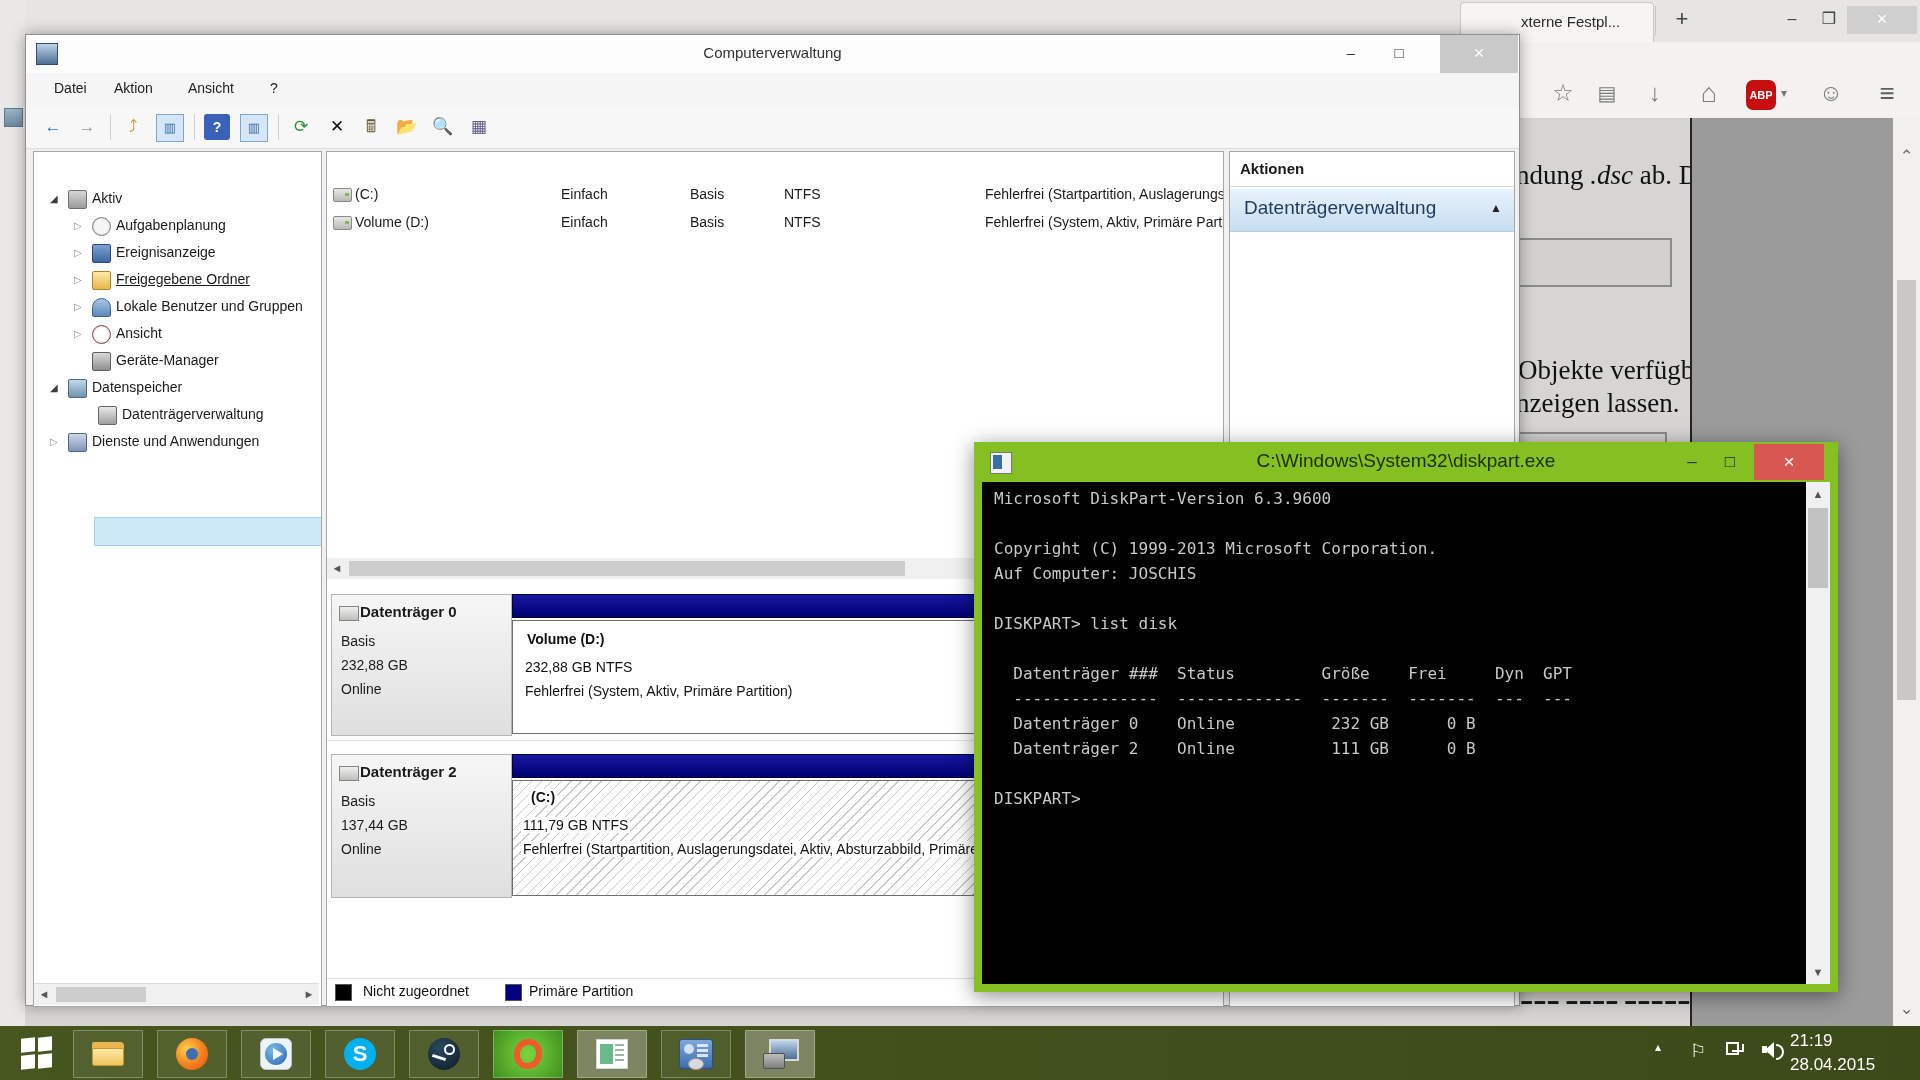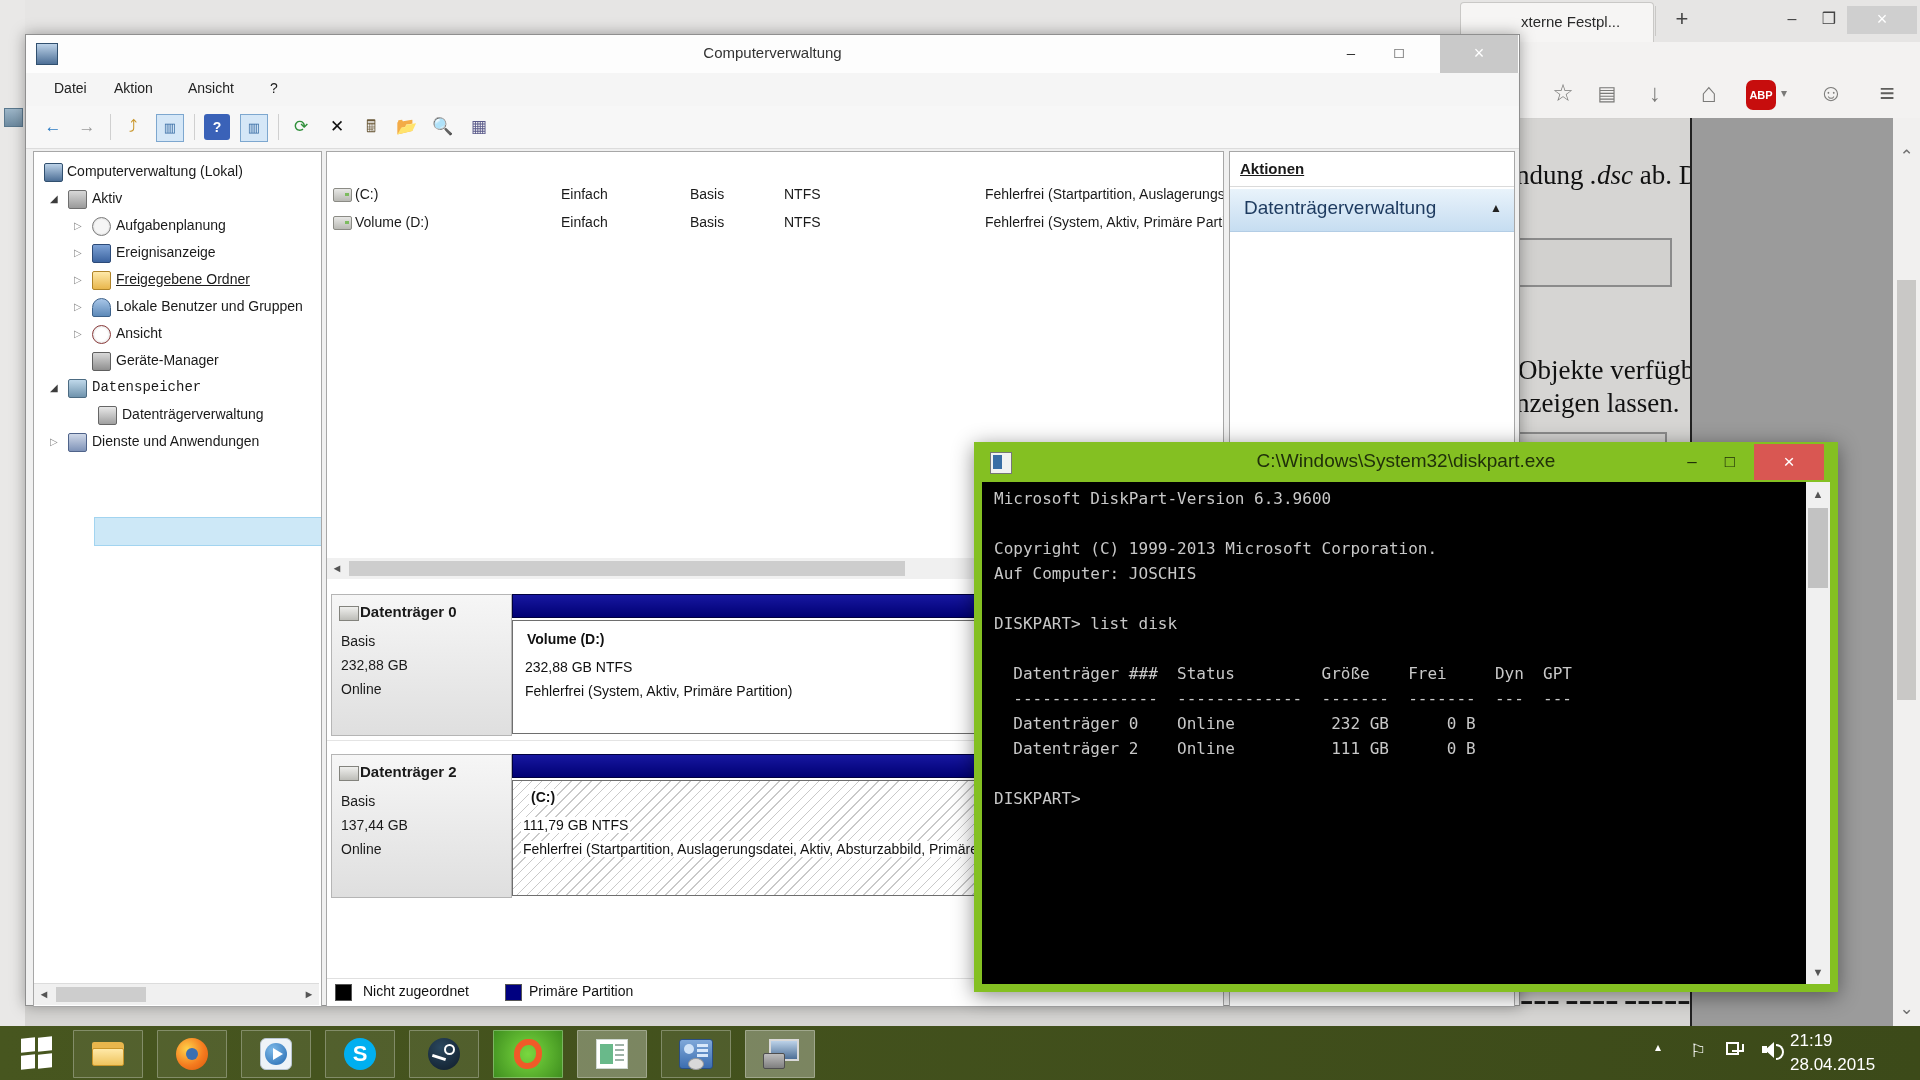--- a/index.html
+++ b/index.html
@@ -74,21 +74,21 @@
   .part{position:absolute;left:185px;width:707px;}
   .pstripe{position:absolute;left:0;top:0;width:100%;height:24px;background:linear-gradient(#1717a0,#000074);border:1px solid #00003f;box-sizing:border-box;}
   .pbody{position:absolute;left:0;top:26px;width:100%;border:1px solid #6e6e6e;background:#fff;box-sizing:border-box;}
   .pbody.hatch{background:repeating-linear-gradient(135deg,#ffffff 0px,#ffffff 6px,#c9c9c9 6px,#c9c9c9 7px);}
   .ptext{position:absolute;font-size:14px;color:#111;white-space:nowrap;background:#fff;padding:0 2px;}
   .pbold{font-weight:bold;}
   #legend{left:0;top:826px;width:896px;height:26px;background:#fff;border-top:1px solid #e0e0e0;font-size:14px;color:#111;}
   .lsq{position:absolute;top:5px;width:15px;height:15px;border:1px solid #555;}
   
   #actions-pane{left:1203px;top:116px;width:284px;height:854px;}
-  #act-header{position:absolute;left:10px;top:8px;font-weight:bold;font-size:15px;color:#1a1a1a;text-decoration:underline;}
+  #act-header{position:absolute;left:10px;top:8px;font-weight:bold;font-size:15px;color:#1a1a1a;}
   #act-sep{position:absolute;left:0;top:34px;width:100%;height:1px;background:#dadada;}
   #act-group{position:absolute;left:0;top:37px;width:100%;height:42px;
      background:linear-gradient(#e9f3fb,#c6ddf1);border-bottom:1px solid #b3cde5;}
   #act-group span{position:absolute;left:14px;top:8px;font-size:19px;color:#1d3a5f;}
   #act-group .arr{left:auto;right:12px;top:12px;font-size:12px;color:#222;}
   #act-more{position:absolute;left:0;top:79px;width:100%;height:34px;}
   #act-more span{position:absolute;left:58px;top:8px;font-size:14px;font-weight:bold;color:#1a1a1a;}
   #act-more .arr{left:auto;right:12px;top:8px;font-size:13px;color:#111;}
   
   #dp{left:974px;top:442px;width:864px;height:550px;background:#84c022;box-shadow:0 4px 20px rgba(0,0,0,.45);}
@@ -197,24 +197,20 @@
       <div class="abs tb-icon" style="left:262px;color:#2f8f3a;">⟳</div>
       <div class="abs tb-icon" style="left:298px;color:#111;">✕</div>
       <div class="abs tb-icon" style="left:332px;color:#6b5a3a;">🖩</div>
       <div class="abs tb-icon" style="left:368px;color:#c9962a;">📂</div>
       <div class="abs tb-icon" style="left:404px;color:#3a6ea5;">🔍</div>
       <div class="abs tb-icon" style="left:440px;color:#5a5a8a;">▦</div>
     </div>
 
     <div id="tree-pane" class="abs pane">
       <div id="tree-sel" class="abs"></div>
-      <div class="trow" style="top:6px;">
-        <span class="ticon ic-computer" style="left:10px;"></span>
-        <span class="tlabel" style="left:33px;">Computerverwaltung (Lokal)</span>
-      </div>
       <div class="trow" style="top:33px;">
         <span class="exp expf" style="left:16px;">◢</span>
         <span class="ticon ic-tools" style="left:34px;"></span>
         <span class="tlabel" style="left:58px;">Aktiv</span>
       </div>
       <div class="trow" style="top:60px;">
         <span class="exp" style="left:40px;">▷</span>
         <span class="ticon ic-clock" style="left:58px;"></span>
         <span class="tlabel" style="left:82px;">Aufgabenplanung</span>
       </div>
@@ -238,21 +234,21 @@
         <span class="ticon ic-gauge" style="left:58px;"></span>
         <span class="tlabel" style="left:82px;">Ansicht</span>
       </div>
       <div class="trow" style="top:195px;">
         <span class="ticon ic-devmgr" style="left:58px;"></span>
         <span class="tlabel" style="left:82px;">Geräte-Manager</span>
       </div>
       <div class="trow" style="top:222px;">
         <span class="exp expf" style="left:16px;">◢</span>
         <span class="ticon ic-storage" style="left:34px;"></span>
-        <span class="tlabel" style="left:58px;font-family:Liberation Mono, monospace;">Datenspeicher</span>
+        <span class="tlabel" style="left:58px;">Datenspeicher</span>
       </div>
       <div class="trow" style="top:249px;">
         <span class="ticon ic-diskmgmt" style="left:64px;"></span>
         <span class="tlabel" style="left:88px;">Datenträgerverwaltung</span>
       </div>
       <div class="trow" style="top:276px;">
         <span class="exp" style="left:16px;">▷</span>
         <span class="ticon ic-services" style="left:34px;"></span>
         <span class="tlabel" style="left:58px;">Dienste und Anwendungen</span>
       </div>

